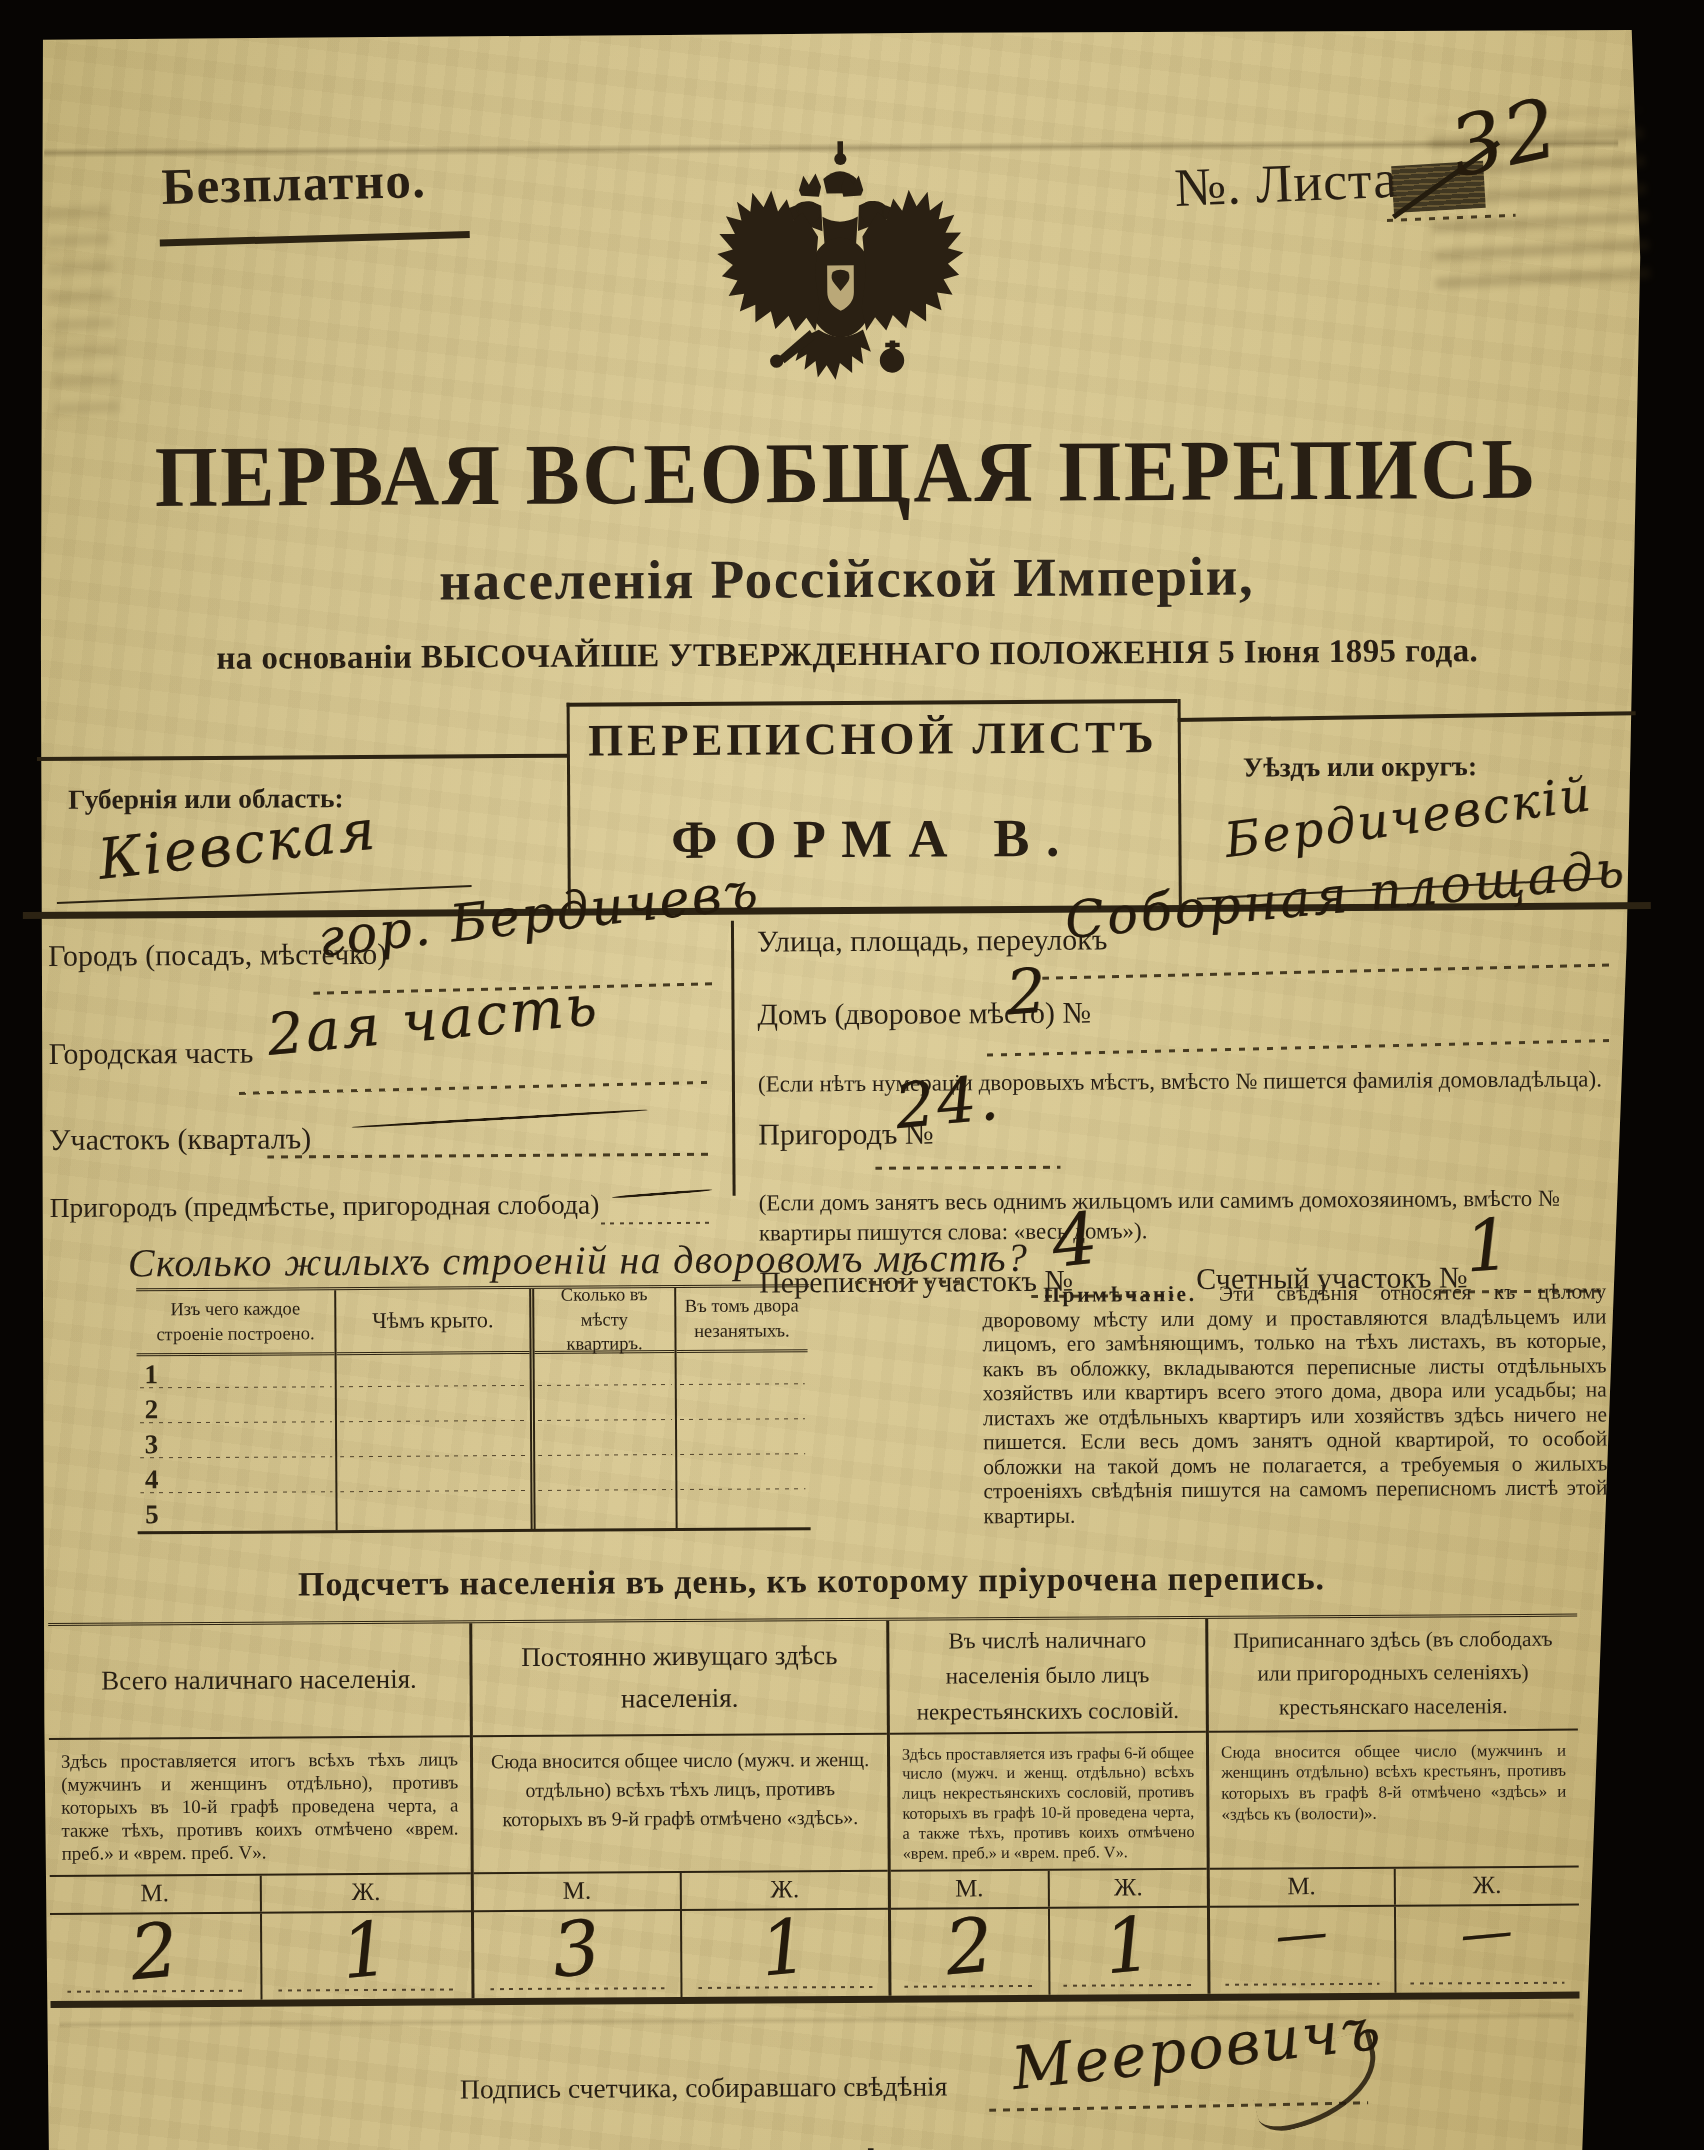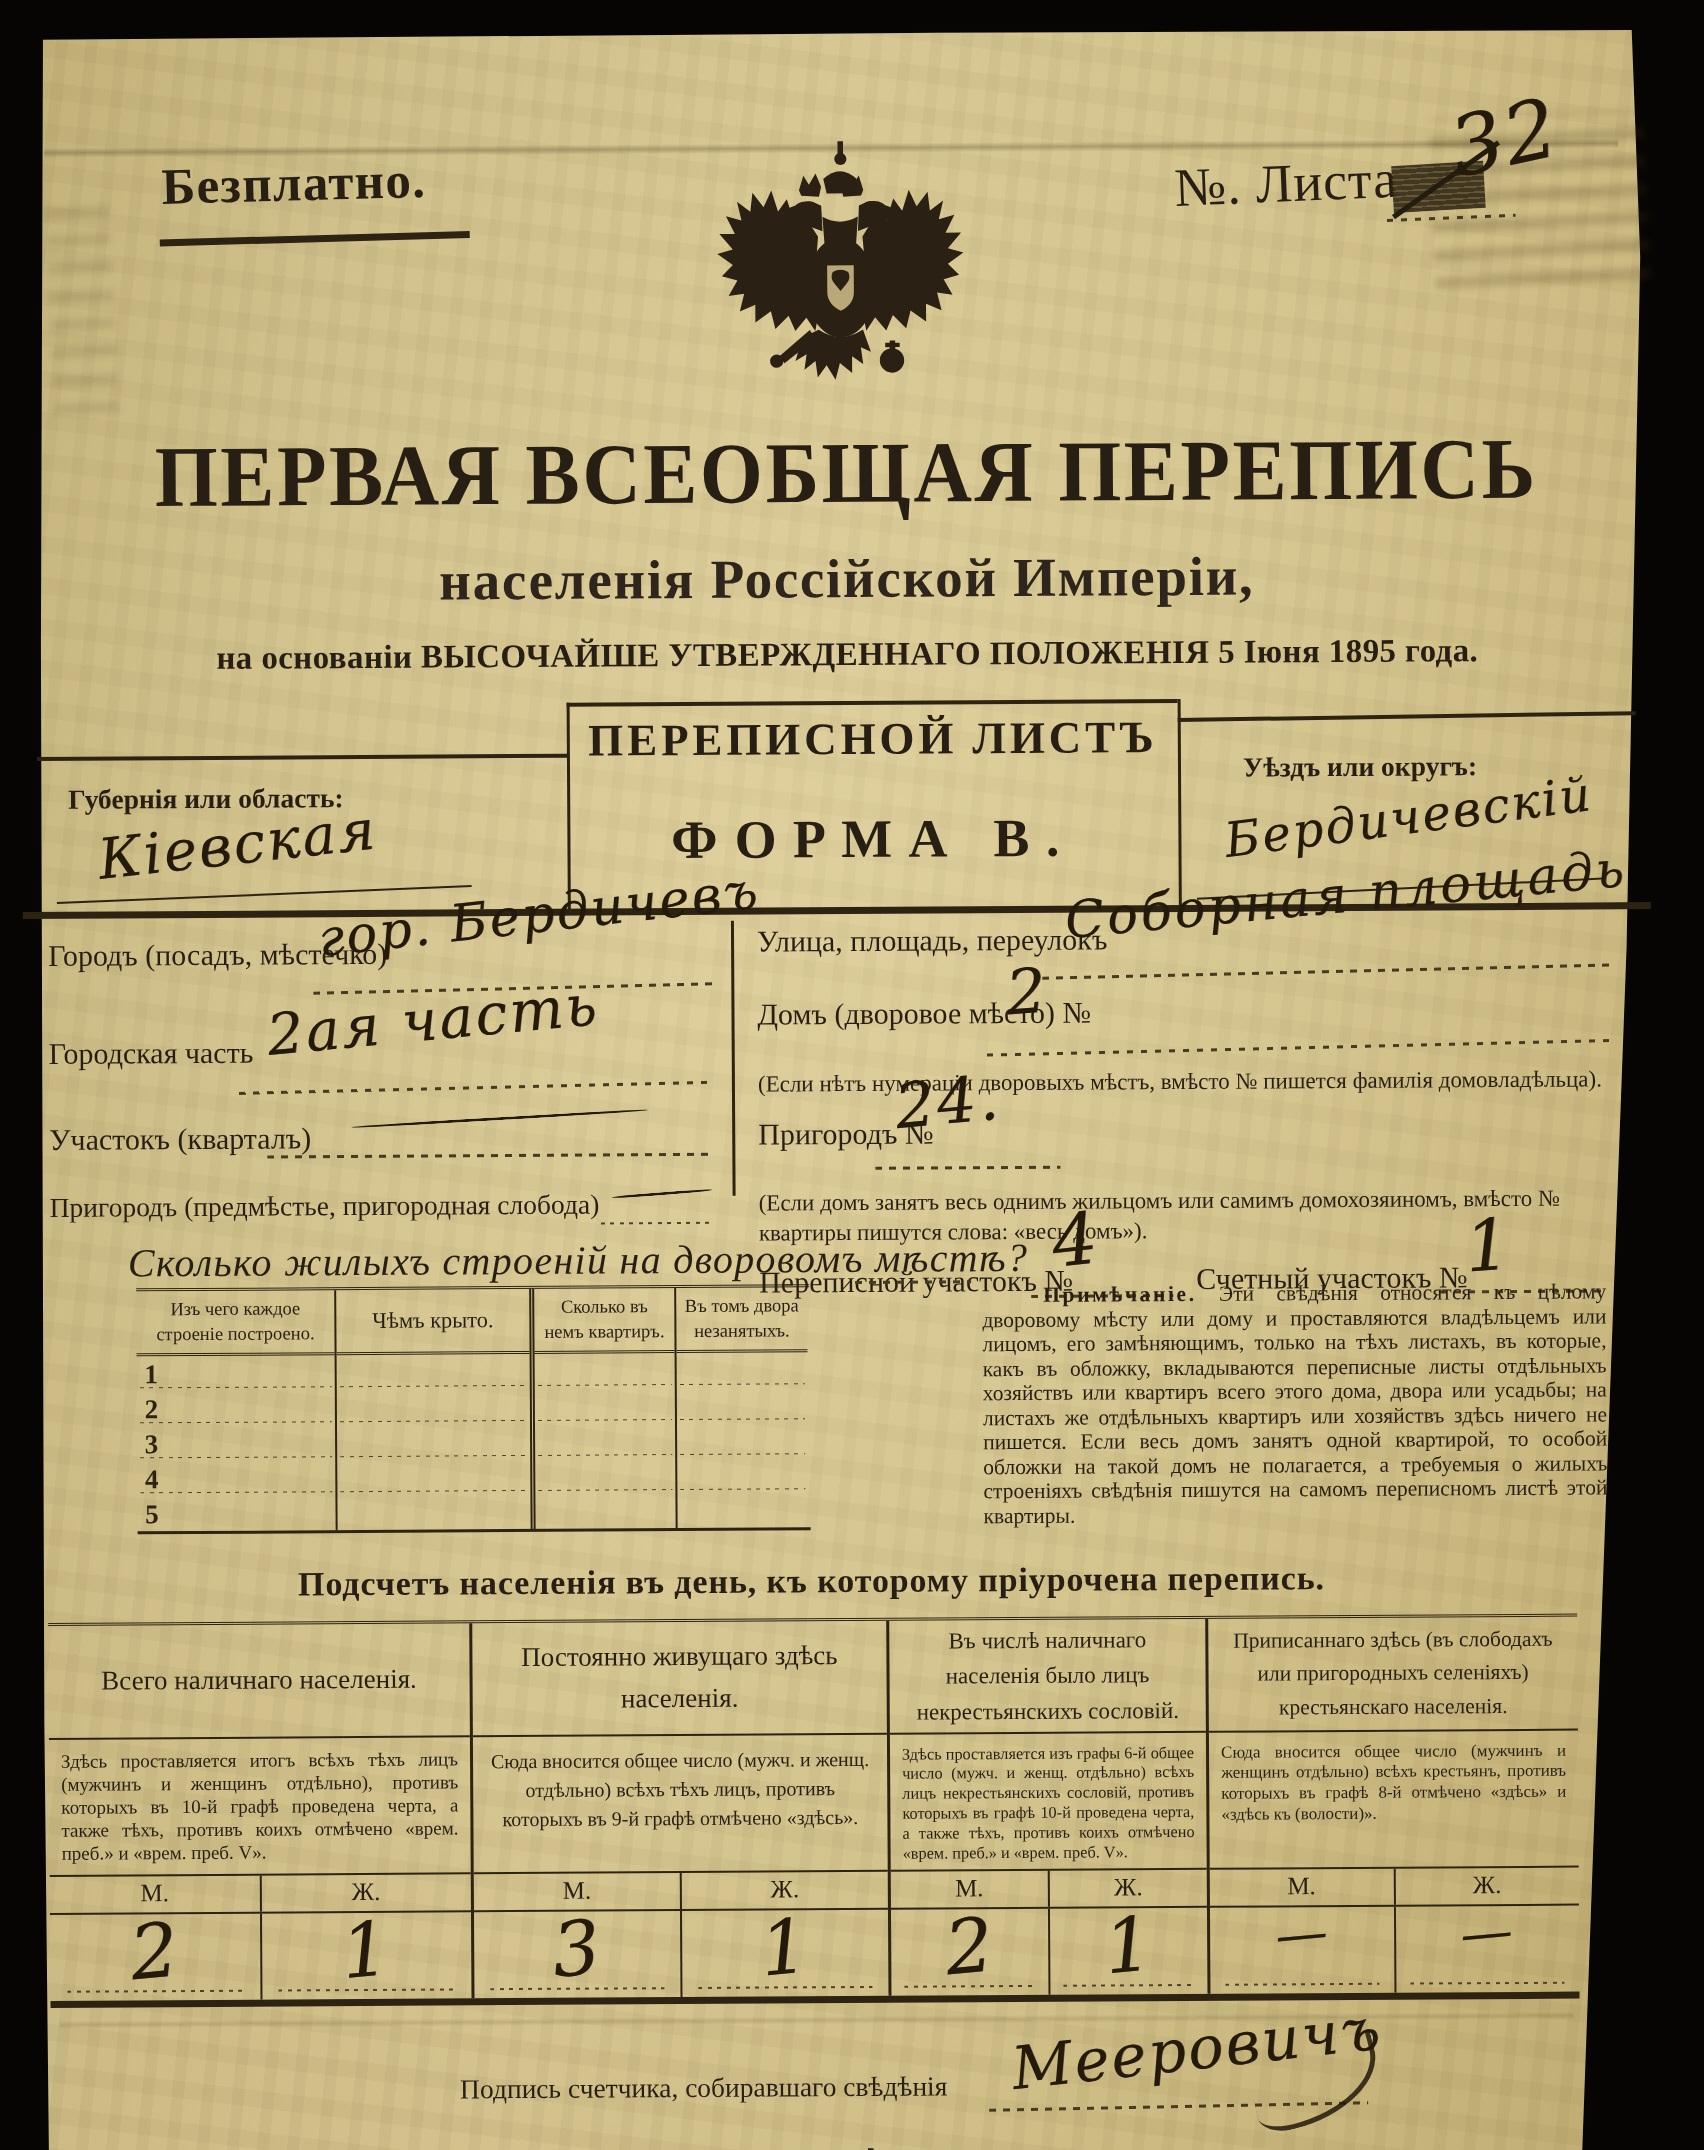--- a/index.html
+++ b/index.html
@@ -213,21 +213,21 @@
         </div>
       <div class="brow">
           <div class="rdot thindot"></div>
         </div>
       <div class="brow">
           <div class="rdot thindot"></div>
         </div>
       <div class="brow"></div>
     </div>
     <div class="bcol" style="width:142px;border-right:2.6px solid #2c2313;">
-      <div class="bhead print">Сколько въ немъ квартиръ.</div>
+      <div class="bhead print">Сколько въ мѣсту квартиръ.</div>
       <div class="brow">
           <div class="rdot thindot"></div>
         </div>
       <div class="brow">
           <div class="rdot thindot"></div>
         </div>
       <div class="brow">
           <div class="rdot thindot"></div>
         </div>
       <div class="brow">

